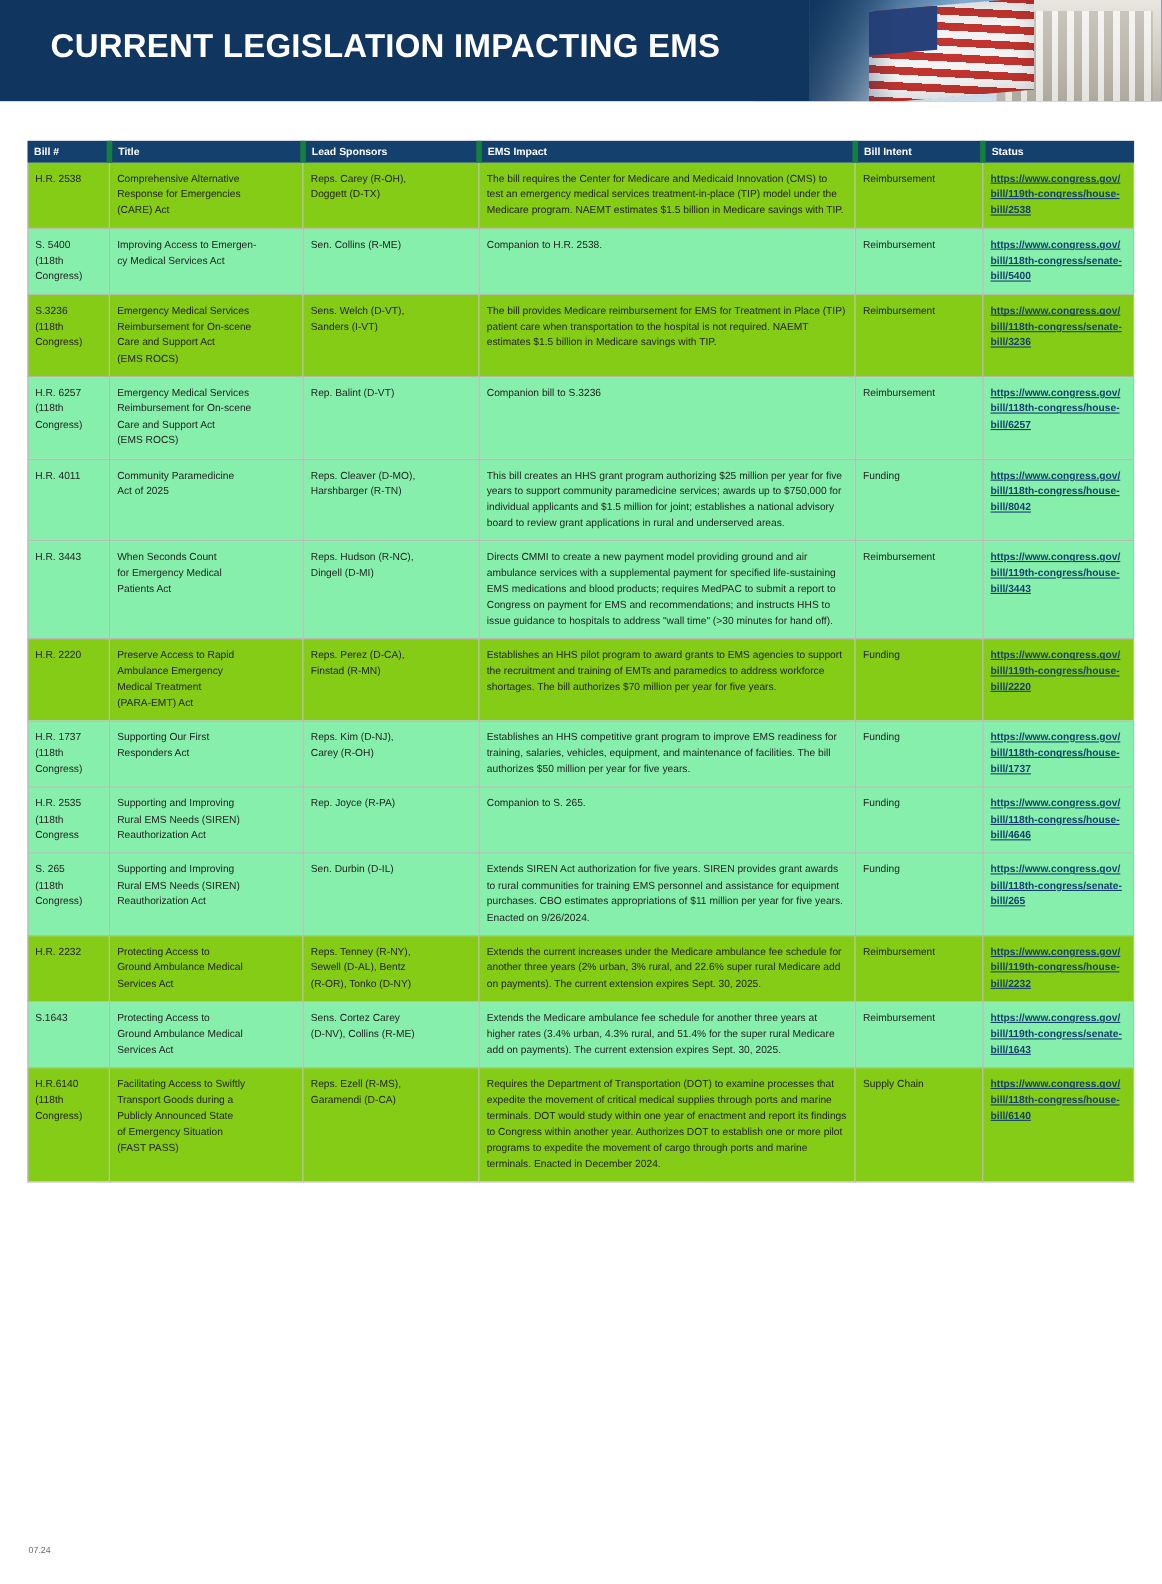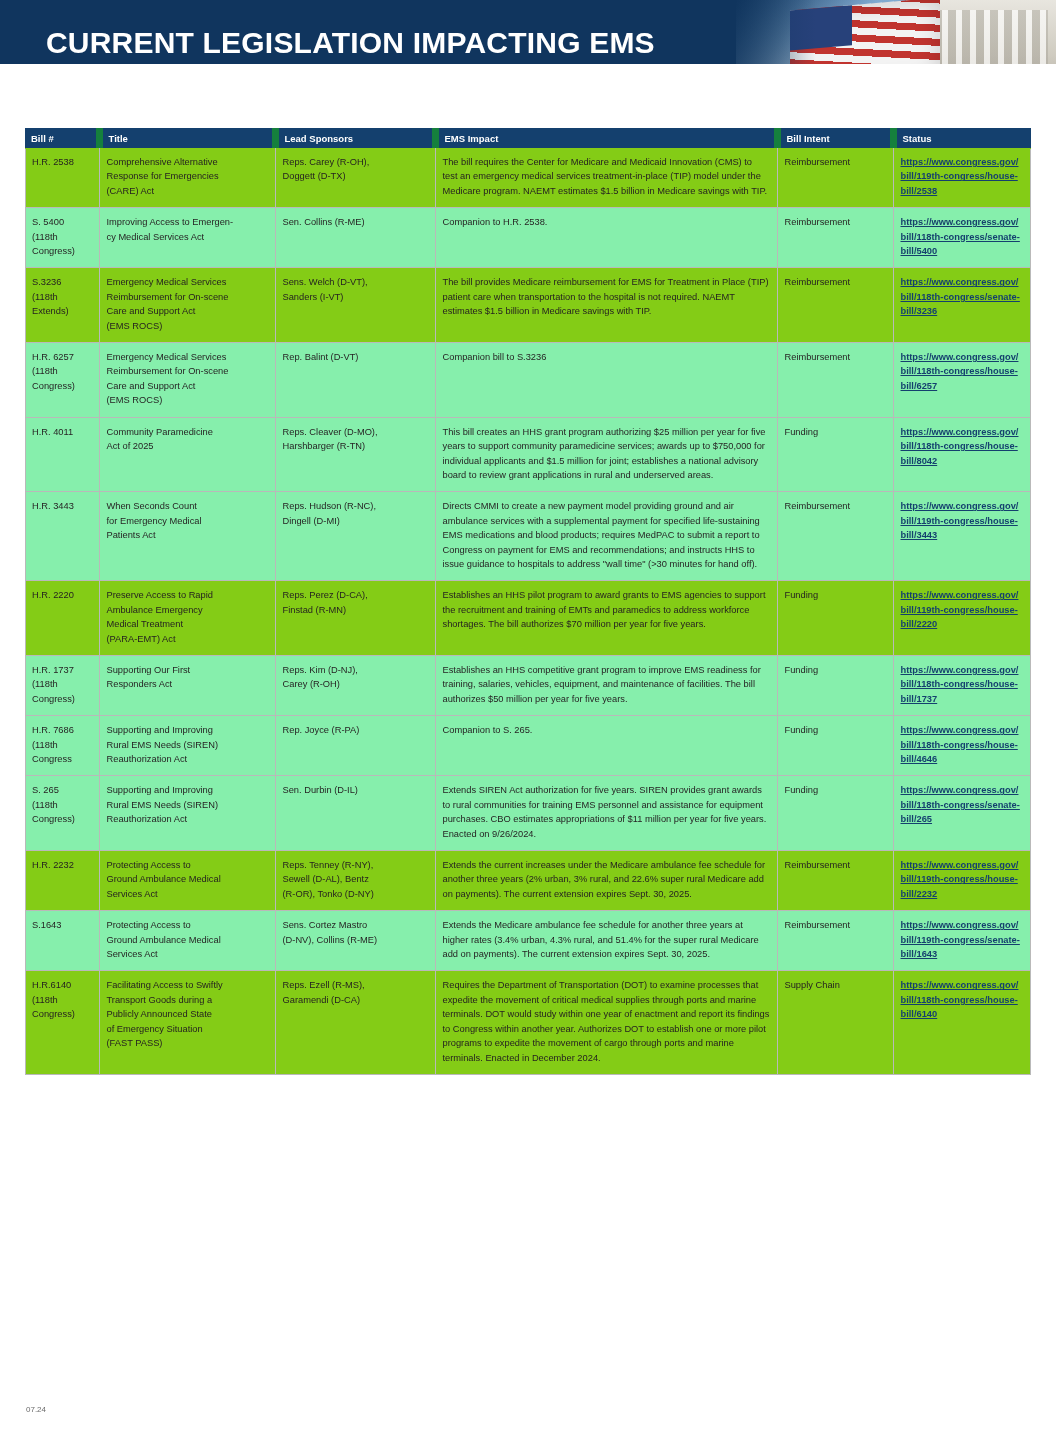--- a/index.html
+++ b/index.html
@@ -13,21 +13,21 @@
     font-family: "Liberation Sans", sans-serif;
     color: #231f20;
     position: relative;
     overflow: hidden;
   }
 
   
   .banner {
     position: relative;
     width: 1056px;
-    height: 64px;
+    height: 92px;
     background: #10355e;
     overflow: hidden;
   }
   .banner-photo {
     position: absolute;
     right: 0;
     top: 0;
     width: 320px;
     height: 92px;
     background:
@@ -105,21 +105,21 @@
     width: 1006px;
     table-layout: fixed;
   }
   table.bills thead th {
     background: #14406e;
     color: #ffffff;
     font-size: 9.5px;
     font-weight: bold;
     text-align: left;
     padding: 4px 6px 4px 6px;
-    border-right: 7px solid #15803d;
+    border-right: 5px solid #15803d;
     vertical-align: middle;
     height: 12px;
   }
   table.bills thead th:last-child { border-right: none; }
 
   table.bills td {
     font-size: 9.3px;
     line-height: 1.55;
     vertical-align: top;
     padding: 7px 7px 9px 7px;
@@ -227,21 +227,21 @@
         <td class="cell-text">Improving Access to Emergen-
 cy Medical Services Act</td>
         <td class="cell-text">Sen. Collins (R-ME)</td>
         <td class="cell-text">Companion to H.R. 2538.</td>
         <td class="cell-text">Reimbursement</td>
         <td><a class="link" href="#">https://www.congress.gov/bill/118th-congress/senate-bill/5400</a></td>
       </tr>
       <tr class="plain">
         <td class="cell-text">S.3236
 (118th
-Extends)</td>
+Congress)</td>
         <td class="cell-text">Emergency Medical Services
 Reimbursement for On-scene
 Care and Support Act
 (EMS ROCS)</td>
         <td class="cell-text">Sens. Welch (D-VT),
 Sanders (I-VT)</td>
         <td class="cell-text">The bill provides Medicare reimbursement for EMS for Treatment in Place (TIP) patient care when transportation to the hospital is not required. NAEMT estimates $1.5 billion in Medicare savings with TIP.</td>
         <td class="cell-text">Reimbursement</td>
         <td><a class="link" href="#">https://www.congress.gov/bill/118th-congress/senate-bill/3236</a></td>
       </tr>
@@ -297,21 +297,21 @@
 Congress)</td>
         <td class="cell-text">Supporting Our First
 Responders Act</td>
         <td class="cell-text">Reps. Kim (D-NJ),
 Carey (R-OH)</td>
         <td class="cell-text">Establishes an HHS competitive grant program to improve EMS readiness for training, salaries, vehicles, equipment, and maintenance of facilities. The bill authorizes $50 million per year for five years.</td>
         <td class="cell-text">Funding</td>
         <td><a class="link" href="#">https://www.congress.gov/bill/118th-congress/house-bill/1737</a></td>
       </tr>
       <tr class="shade">
-        <td class="cell-text">H.R. 7686
+        <td class="cell-text">H.R. 2535
 (118th
 Congress</td>
         <td class="cell-text">Supporting and Improving
 Rural EMS Needs (SIREN)
 Reauthorization Act</td>
         <td class="cell-text">Rep. Joyce (R-PA)</td>
         <td class="cell-text">Companion to S. 265.</td>
         <td class="cell-text">Funding</td>
         <td><a class="link" href="#">https://www.congress.gov/bill/118th-congress/house-bill/4646</a></td>
       </tr>
@@ -337,21 +337,21 @@
 (R-OR), Tonko (D-NY)</td>
         <td class="cell-text">Extends the current increases under the Medicare ambulance fee schedule for another three years (2% urban, 3% rural, and 22.6% super rural Medicare add on payments). The current extension expires Sept. 30, 2025.</td>
         <td class="cell-text">Reimbursement</td>
         <td><a class="link" href="#">https://www.congress.gov/bill/119th-congress/house-bill/2232</a></td>
       </tr>
       <tr class="shade">
         <td class="cell-text">S.1643</td>
         <td class="cell-text">Protecting Access to
 Ground Ambulance Medical
 Services Act</td>
-        <td class="cell-text">Sens. Cortez Mastro
+        <td class="cell-text">Sens. Cortez Carey
 (D-NV), Collins (R-ME)</td>
         <td class="cell-text">Extends the Medicare ambulance fee schedule for another three years at higher rates (3.4% urban, 4.3% rural, and 51.4% for the super rural Medicare add on payments). The current extension expires Sept. 30, 2025.</td>
         <td class="cell-text">Reimbursement</td>
         <td><a class="link" href="#">https://www.congress.gov/bill/119th-congress/senate-bill/1643</a></td>
       </tr>
       <tr class="plain">
         <td class="cell-text">H.R.6140
 (118th
 Congress)</td>
         <td class="cell-text">Facilitating Access to Swiftly

